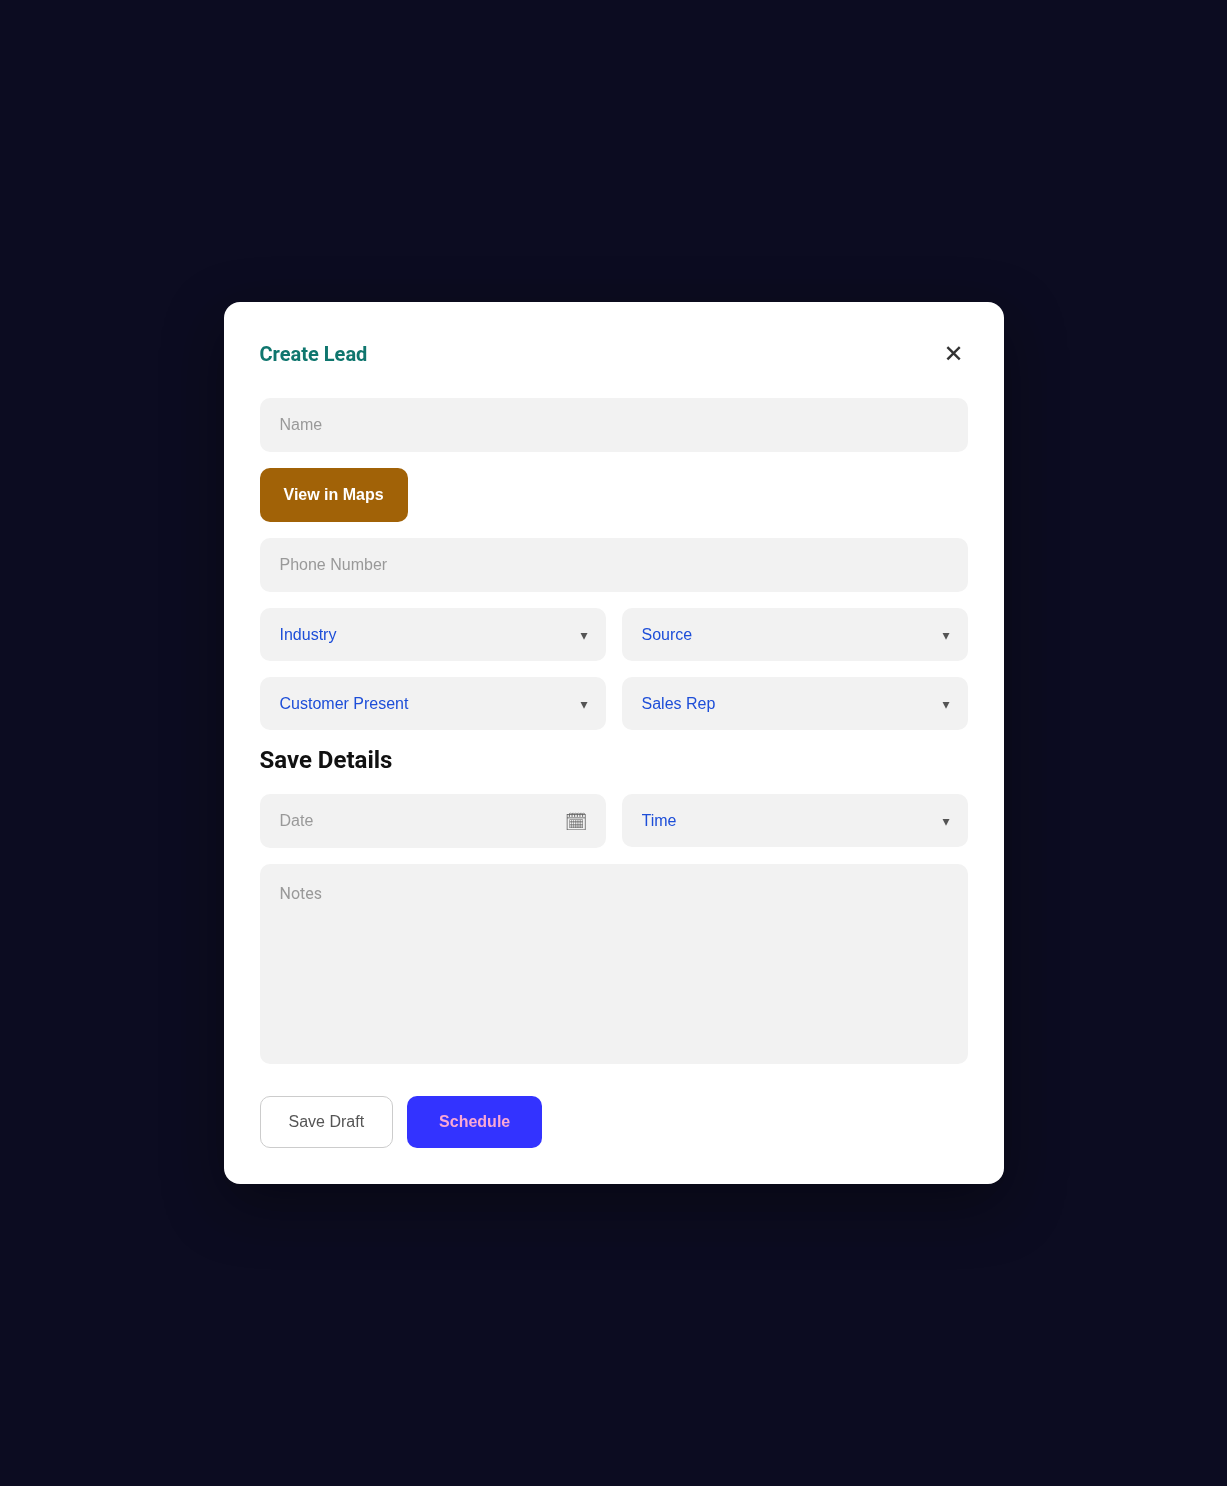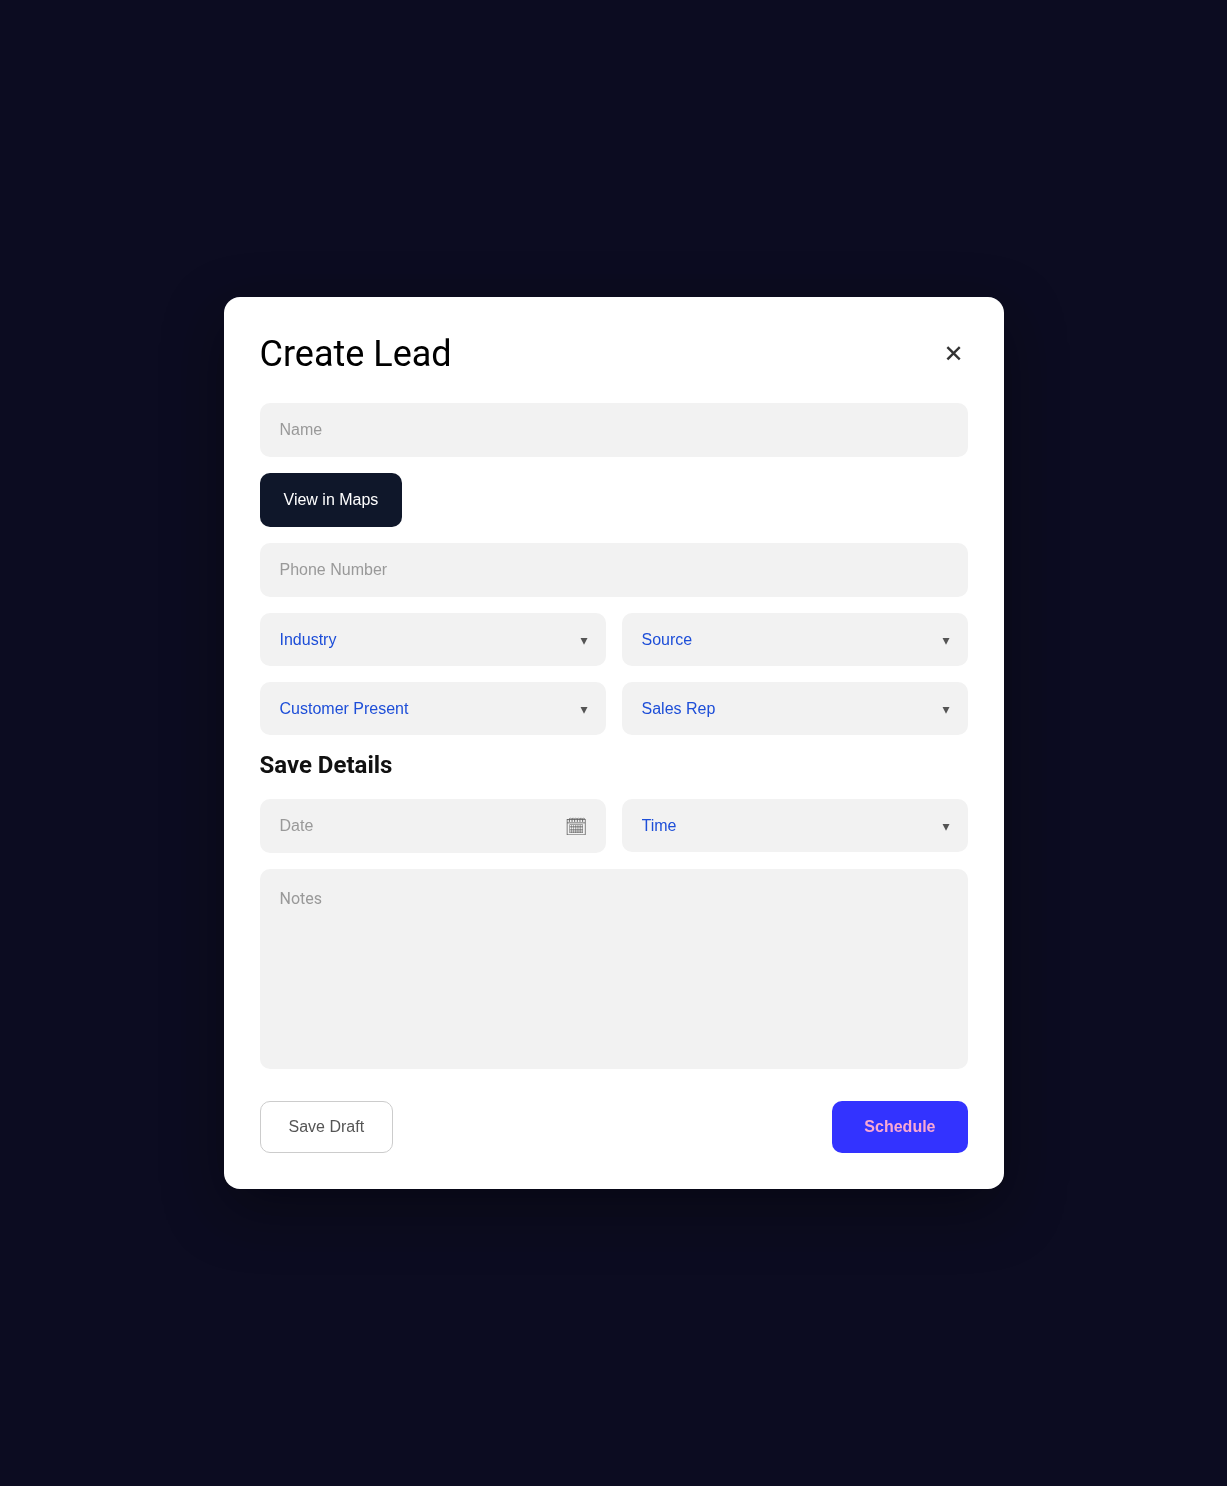--- a/index.html
+++ b/index.html
@@ -37,23 +37,23 @@
     }
 
     .modal-header {
       display: flex;
       justify-content: space-between;
       align-items: center;
       margin-bottom: 28px;
     }
 
     .modal-title {
-      font-size: 36px;
-      font-weight: 400;
-      color: #000000;
+      font-size: 20px;
+      font-weight: 700;
+      color: #0f766e;
     }
 
     .close-btn {
       background: none;
       border: none;
       font-size: 24px;
       cursor: pointer;
       color: #333333;
       line-height: 1;
       padding: 4px;
@@ -96,27 +96,27 @@
       gap: 16px;
       margin-bottom: 16px;
       align-items: stretch;
     }
 
     .location-input {
       flex: 1;
     }
 
     .view-maps-btn {
-      background: #0f172a;
+      background: #a16207;
       color: #ffffff;
       border: none;
       border-radius: 10px;
       padding: 18px 24px;
       font-size: 16px;
-      font-weight: 400;
+      font-weight: 700;
       cursor: pointer;
       white-space: nowrap;
     }
 
     .select-wrapper {
       position: relative;
       flex: 1;
     }
 
     .select-field {
@@ -195,22 +195,22 @@
       outline: none;
       font-family: inherit;
     }
 
     .notes-field::placeholder {
       color: #999999;
     }
 
     .footer-row {
       display: flex;
-      justify-content: space-between;
-      gap: 2px;
+      justify-content: flex-start;
+      gap: 14px;
       margin-top: 28px;
     }
 
     .save-draft-btn {
       background: #ffffff;
       color: #555555;
       border: 1.5px solid #cccccc;
       border-radius: 10px;
       padding: 16px 28px;
       font-size: 16px;

